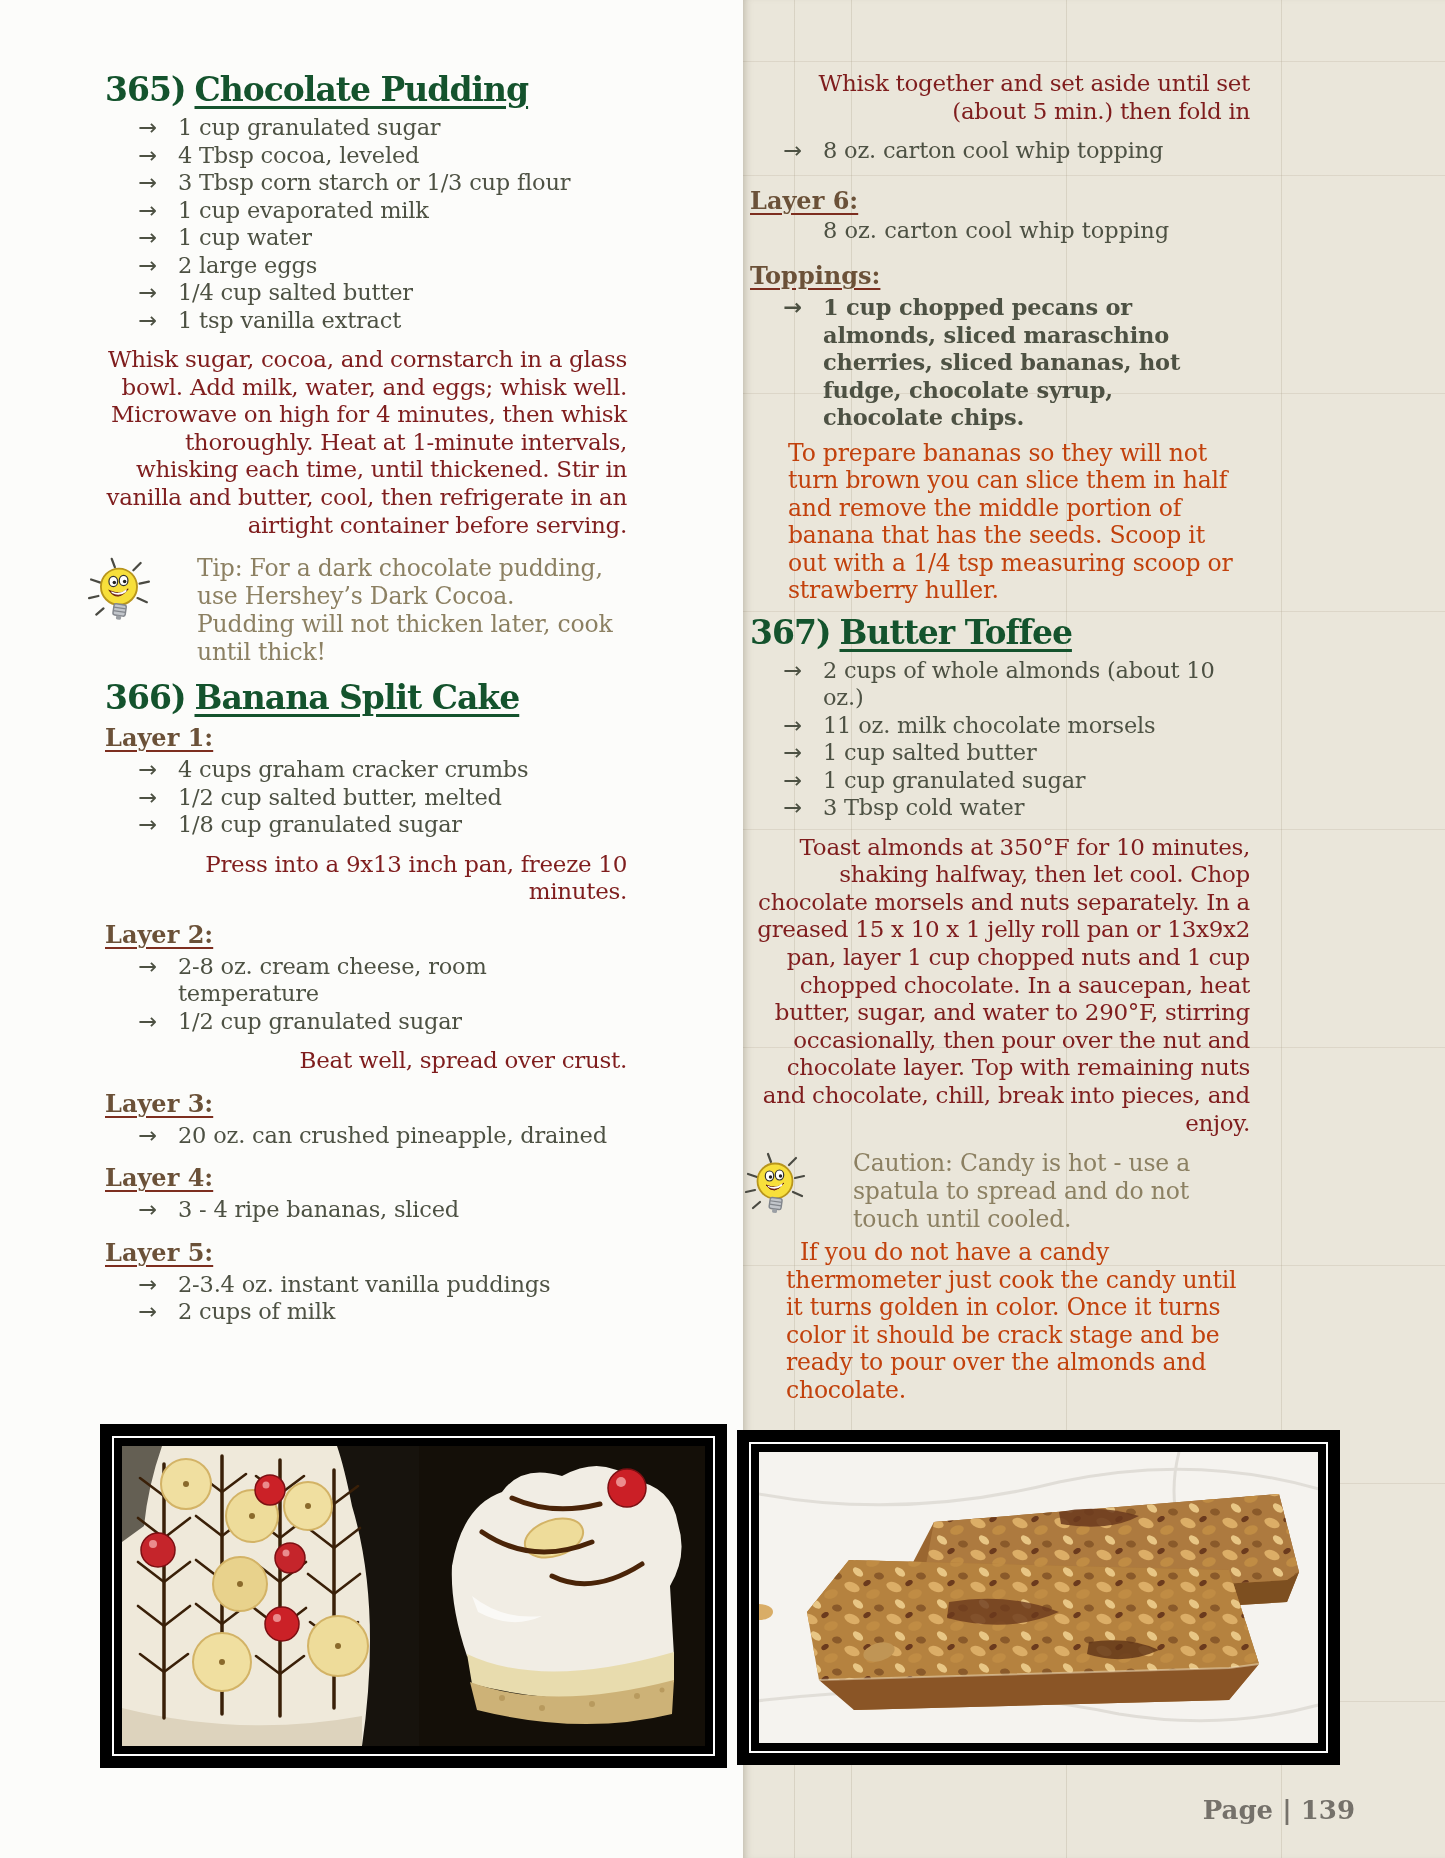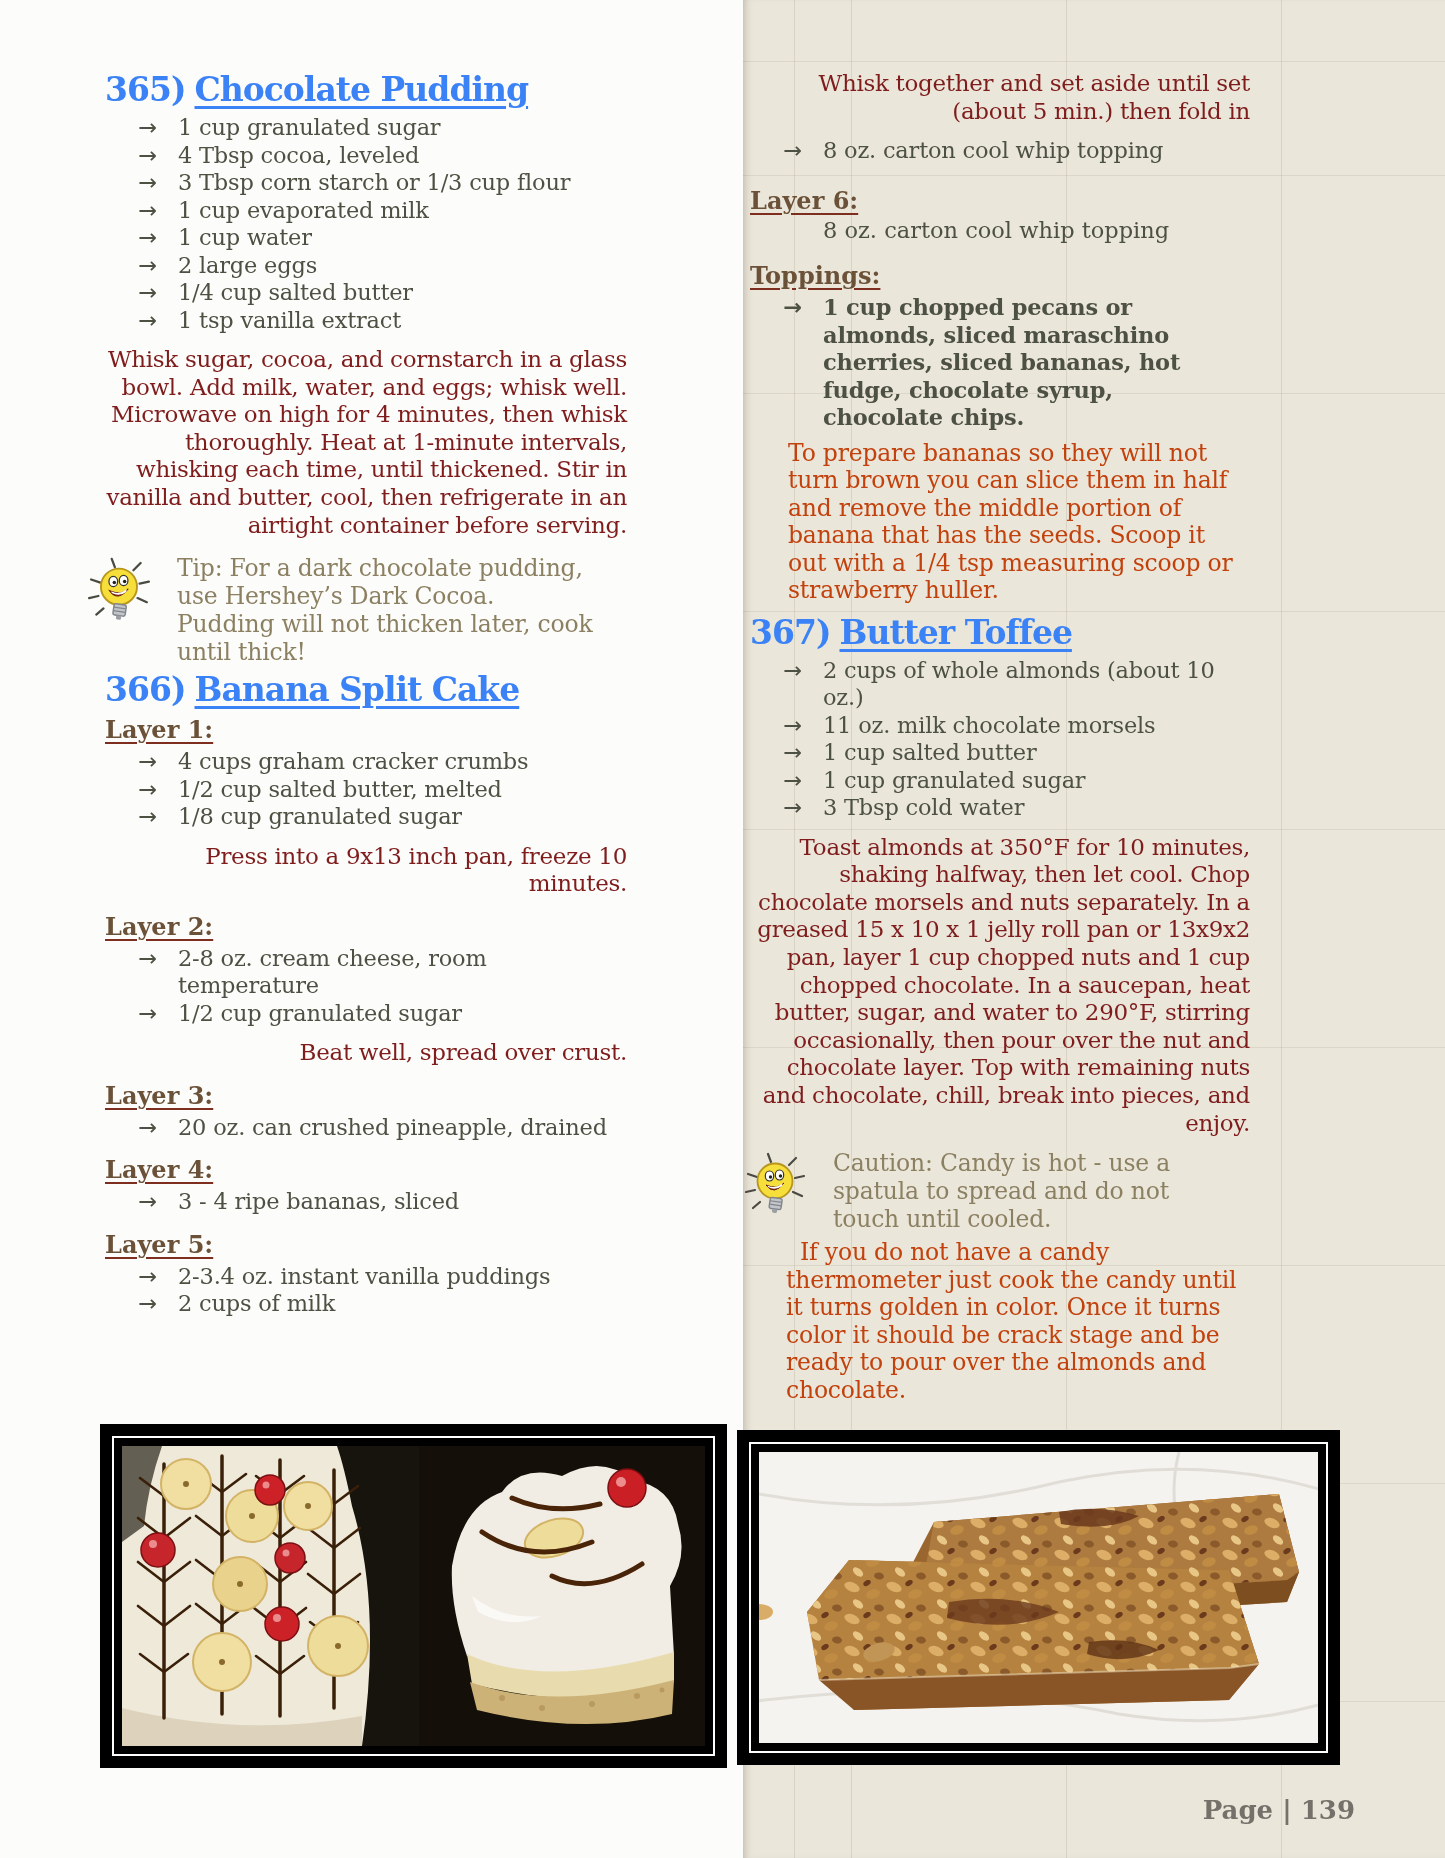--- a/index.html
+++ b/index.html
@@ -18,41 +18,41 @@
       repeating-linear-gradient(90deg, rgba(170,160,138,.28) 0 1px, transparent 1px 215px),
       repeating-linear-gradient(0deg, rgba(170,160,138,.22) 0 1px, transparent 1px 218px);
     background-position:108px 62px;
     box-shadow:inset 7px 0 9px -6px rgba(90,80,60,.35);
   }
   .col{position:absolute;top:70px;}
   .col-left{left:105px;width:522px;}
   .col-right{left:750px;width:500px;}
 
   .recipe-title{
-    color:#3b82f6;font-weight:bold;font-size:33px;line-height:40px;
+    color:#14532d;font-weight:bold;font-size:33px;line-height:40px;
     letter-spacing:-1px;white-space:nowrap;
   }
   .recipe-title .rt-name{
     text-decoration:underline;text-decoration-thickness:3px;text-underline-offset:5px;
     margin-left:9px;
   }
   .ing-list{margin:4px 0 0 0;}
   .ing{display:flex;align-items:flex-start;padding-left:33px;color:#4d5143;
        font-size:22.5px;line-height:27.5px;letter-spacing:-.2px;}
   .ing .arrow{flex:0 0 40px;color:#4d5143;font-family:"DejaVu Sans",sans-serif;}
   .ing .ing-text{flex:1 1 auto;}
   .body-para{
     color:#7f1d1d;font-size:23px;line-height:27.6px;letter-spacing:-.3px;margin-top:12px;text-align:right;
   }
   .sub-head{
     color:#6b5138;font-weight:bold;font-size:24px;line-height:28px;margin-top:15px;
     text-decoration:underline;text-decoration-thickness:2px;text-underline-offset:4px;
     text-decoration-color:#7d2e1f;
   }
-  .tip-row{display:flex;align-items:flex-start;margin-top:15px;}
+  .tip-row{display:flex;align-items:flex-start;margin-top:15px;gap:20px;}
   .tip-row .bulb{flex:0 0 70px;}
   .tip-text{
     color:#8c8062;font-size:23.5px;line-height:28px;letter-spacing:-.2px;font-style:normal;
   }
   .tip-para{color:#c2410c;font-size:23.5px;line-height:27.5px;letter-spacing:-.2px;
             margin:8px 0 0 0;padding-left:38px;}
   .plain-item{color:#4d5143;font-size:22.5px;line-height:27.5px;padding-left:73px;margin-top:2px;}
   .indent1{ text-indent:14px; }
 
   
@@ -137,21 +137,21 @@
             <rect x="25" y="48" width="12" height="11" rx="2" fill="#c2c6cb" stroke="#82868c" stroke-width="1.4"></rect>
             <line x1="25" y1="51.5" x2="37" y2="51.5" stroke="#82868c" stroke-width="1.2"></line>
             <line x1="25" y1="55" x2="37" y2="55" stroke="#82868c" stroke-width="1.2"></line>
             <rect x="28.5" y="59" width="5" height="4" rx="1.5" fill="#9b9fa4"></rect>
           </g>
         </svg>
       </span>
       <span class="tip-text" style="width:418px;margin-left:20px;">Tip: For a dark chocolate pudding, use Hershey’s Dark Cocoa. Pudding will not thicken later, cook until thick!</span>
     </div>
 
-    <div class="recipe-title" style="margin-top:4px;"><span>366)</span><span class="rt-name">Banana Split Cake</span></div>
+    <div class="recipe-title" style="margin-top:12px;"><span>366)</span><span class="rt-name">Banana Split Cake</span></div>
 
     <div class="sub-head" style="margin-top:6px;">Layer 1:</div>
     <div class="ing-list">
       <div class="ing">
           <span class="arrow">→</span>
           <span class="ing-text">4 cups graham cracker crumbs</span>
         </div>
       <div class="ing">
           <span class="arrow">→</span>
           <span class="ing-text">1/2 cup salted butter, melted</span>

